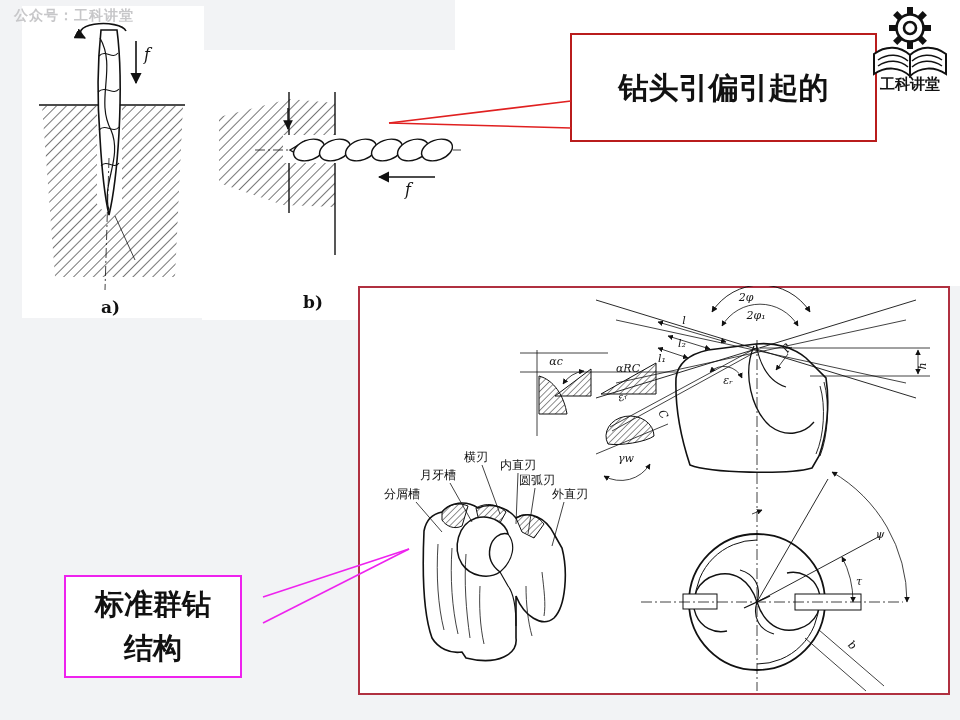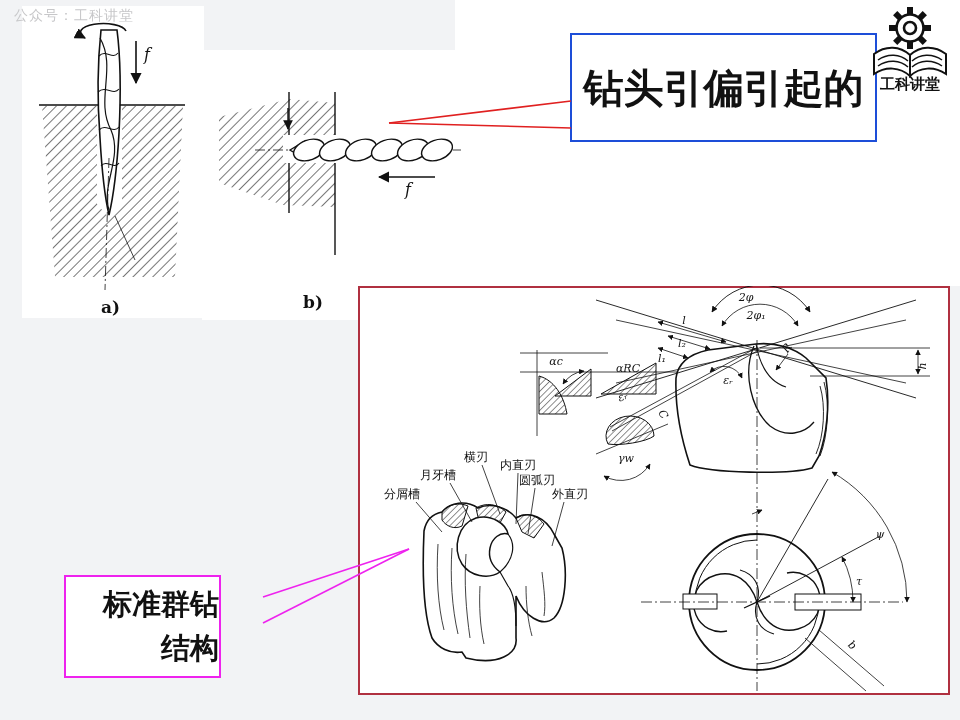--- a/index.html
+++ b/index.html
@@ -2,29 +2,29 @@
 <html><head>
 <meta charset="utf-8">
 <style>
   html,body{margin:0;padding:0;}
   #slide{position:relative;width:960px;height:720px;background:#f2f3f5;overflow:hidden;
          font-family:"Liberation Sans",sans-serif;}
   .patch{position:absolute;background:#ffffff;}
   .figsvg{position:absolute;}
   .callout{position:absolute;background:#ffffff;display:flex;flex-direction:column;
            align-items:center;justify-content:center;text-align:center;color:#111;}
-  #callout-top{left:570px;top:33px;width:307px;height:109px;border:2px solid #1d4ed8;
-               font-size:40px;font-weight:bold;line-height:1.45;box-sizing:border-box;}
-  #callout-bottom{left:64px;top:575px;width:157px;height:103px;border:2px solid #ee22ee;
-               font-size:29px;font-weight:bold;line-height:1.5;box-sizing:border-box;align-items:flex-end;}
+  #callout-top{left:570px;top:33px;width:307px;height:109px;border:2px solid #b91c1c;
+               font-size:30px;font-weight:bold;line-height:1.45;box-sizing:border-box;}
+  #callout-bottom{left:64px;top:575px;width:178px;height:103px;border:2px solid #ee22ee;
+               font-size:29px;font-weight:bold;line-height:1.5;box-sizing:border-box;}
   #bigbox{position:absolute;left:358px;top:286px;width:592px;height:409px;background:#ffffff;
           border:2px solid #b03040;box-sizing:border-box;}
   #diagram-svg{position:absolute;left:358px;top:286px;}
   #overlay{position:absolute;left:0;top:0;pointer-events:none;}
-  #wm-top{position:absolute;left:14px;top:7px;font-size:14px;font-weight:normal;
+  #wm-top{position:absolute;left:14px;top:7px;font-size:14px;font-weight:bold;
           color:#c7c7c9;letter-spacing:1px;}
   #wm-bottom{position:absolute;left:756px;top:672px;font-size:27px;font-weight:bold;color:#fff;
           text-shadow:-1px -1px 0 #9a5a4a,1px -1px 0 #9a5a4a,-1px 1px 0 #9a5a4a,2px 2px 0 #6b2424,3px 3px 2px rgba(60,20,20,.55);
           letter-spacing:1px;}
   #logo{position:absolute;left:860px;top:0;}
   svg text{fill:#111;}
   .cjk{font-size:12px;font-family:"Liberation Sans",sans-serif;}
   .dim{font-size:11px;font-style:italic;font-family:"DejaVu Serif",serif;}
   .ablabel{font-size:17px;font-weight:bold;font-family:"DejaVu Serif",serif;}
   .flabel{font-size:16px;font-style:italic;font-family:"DejaVu Serif",serif;}

